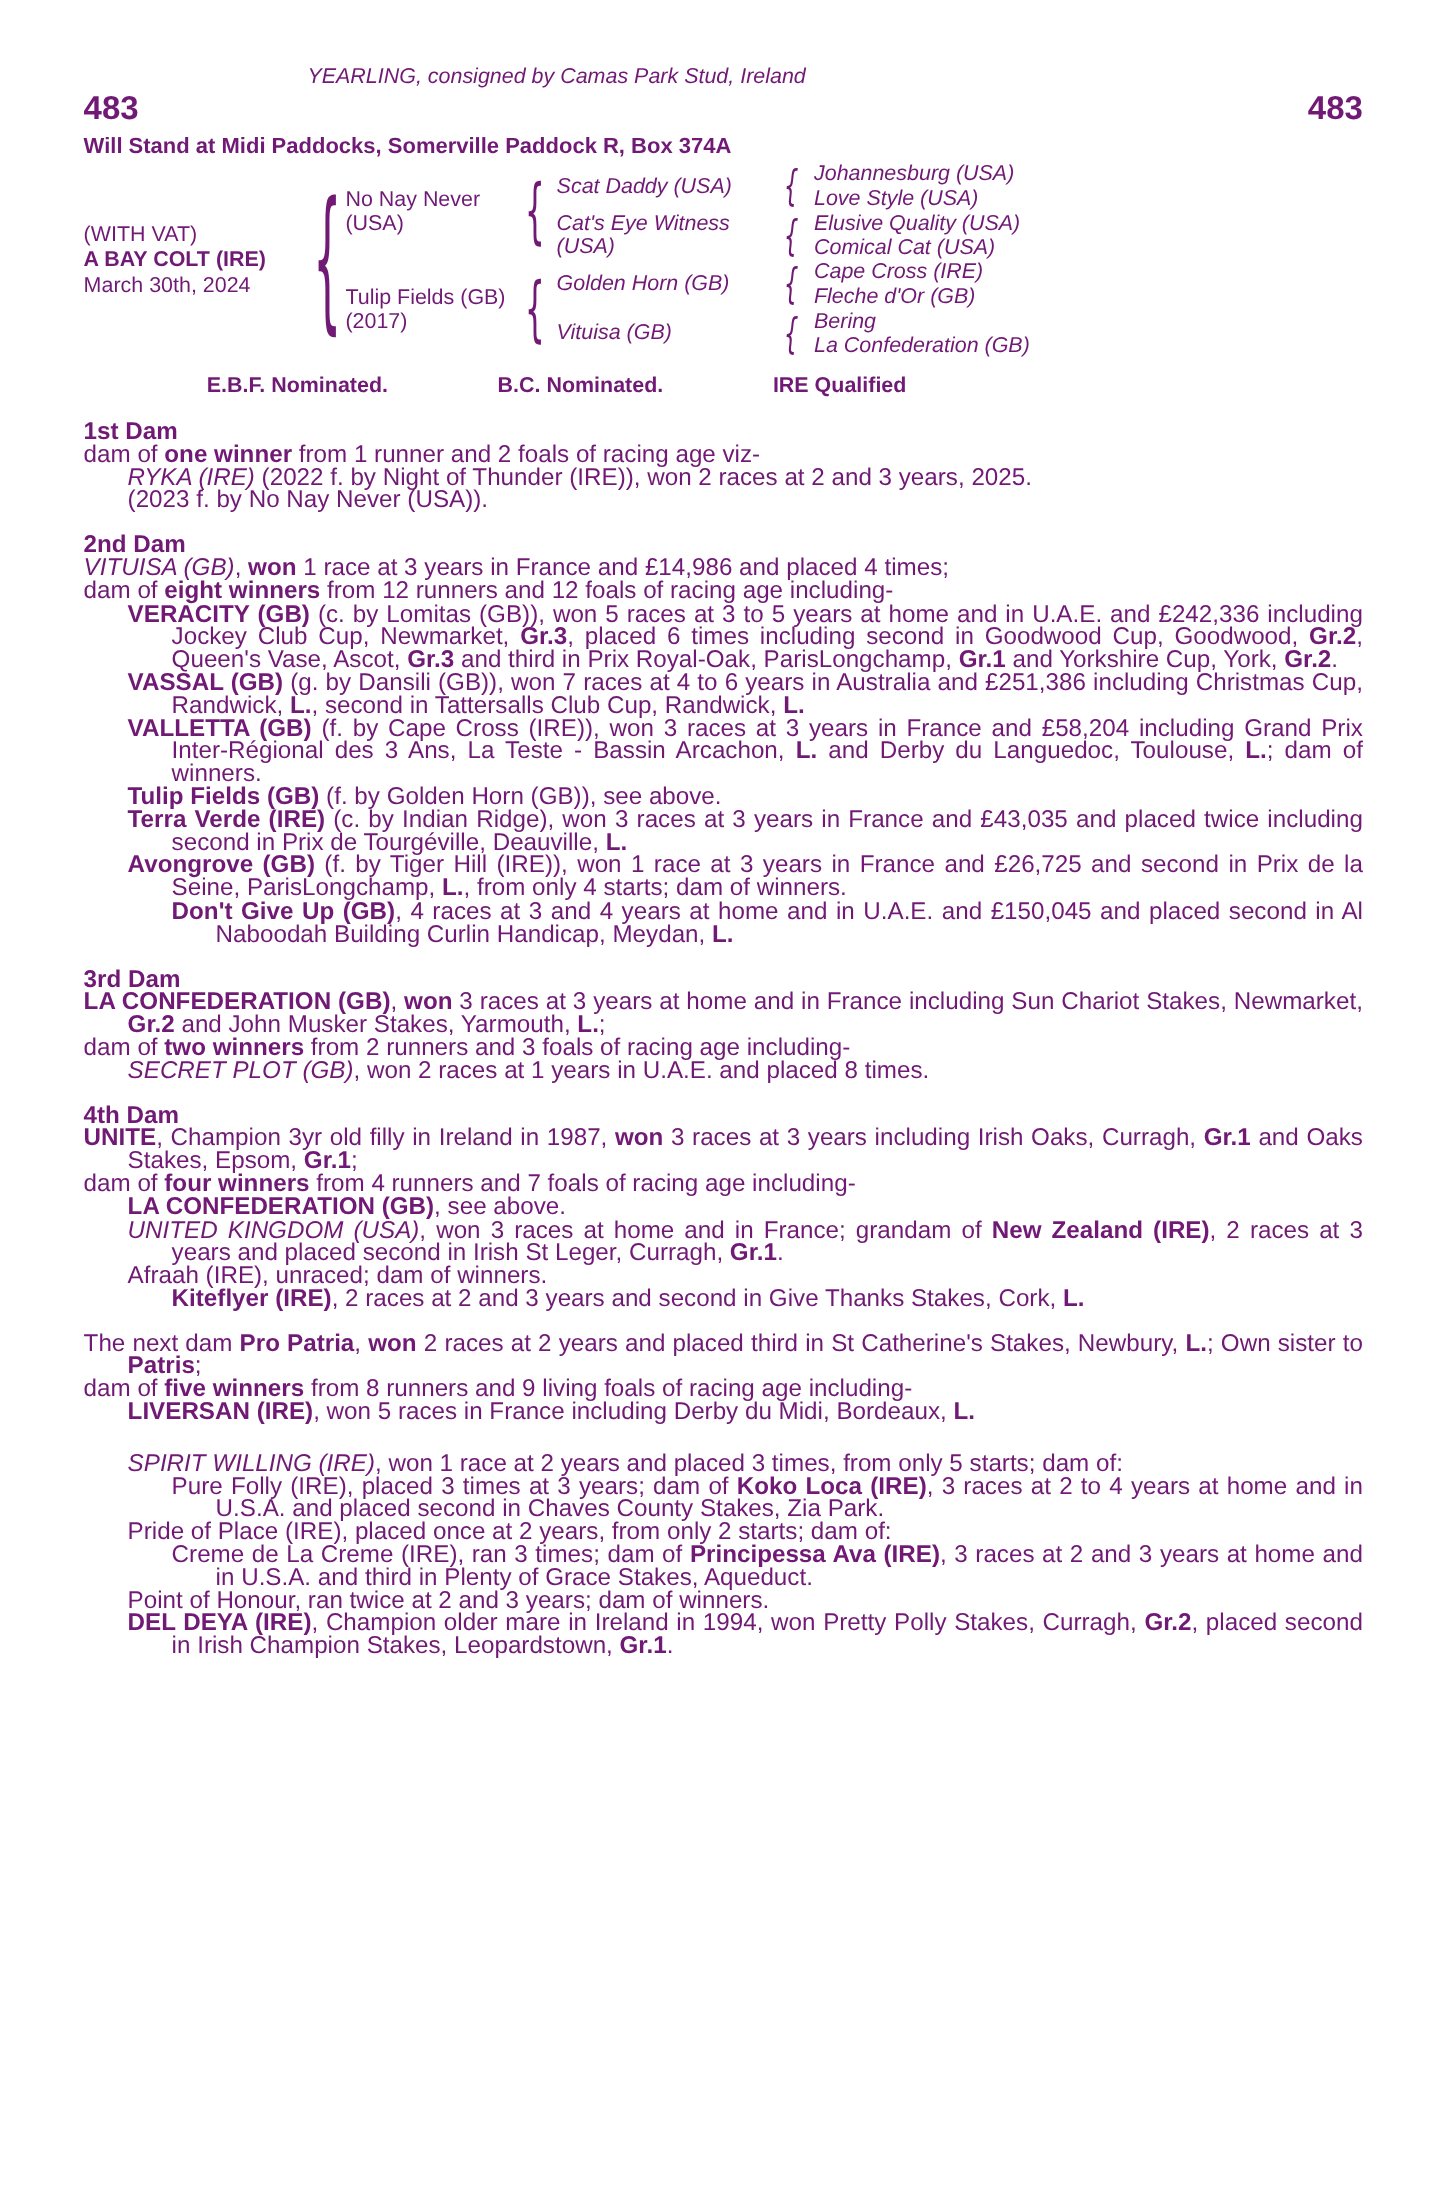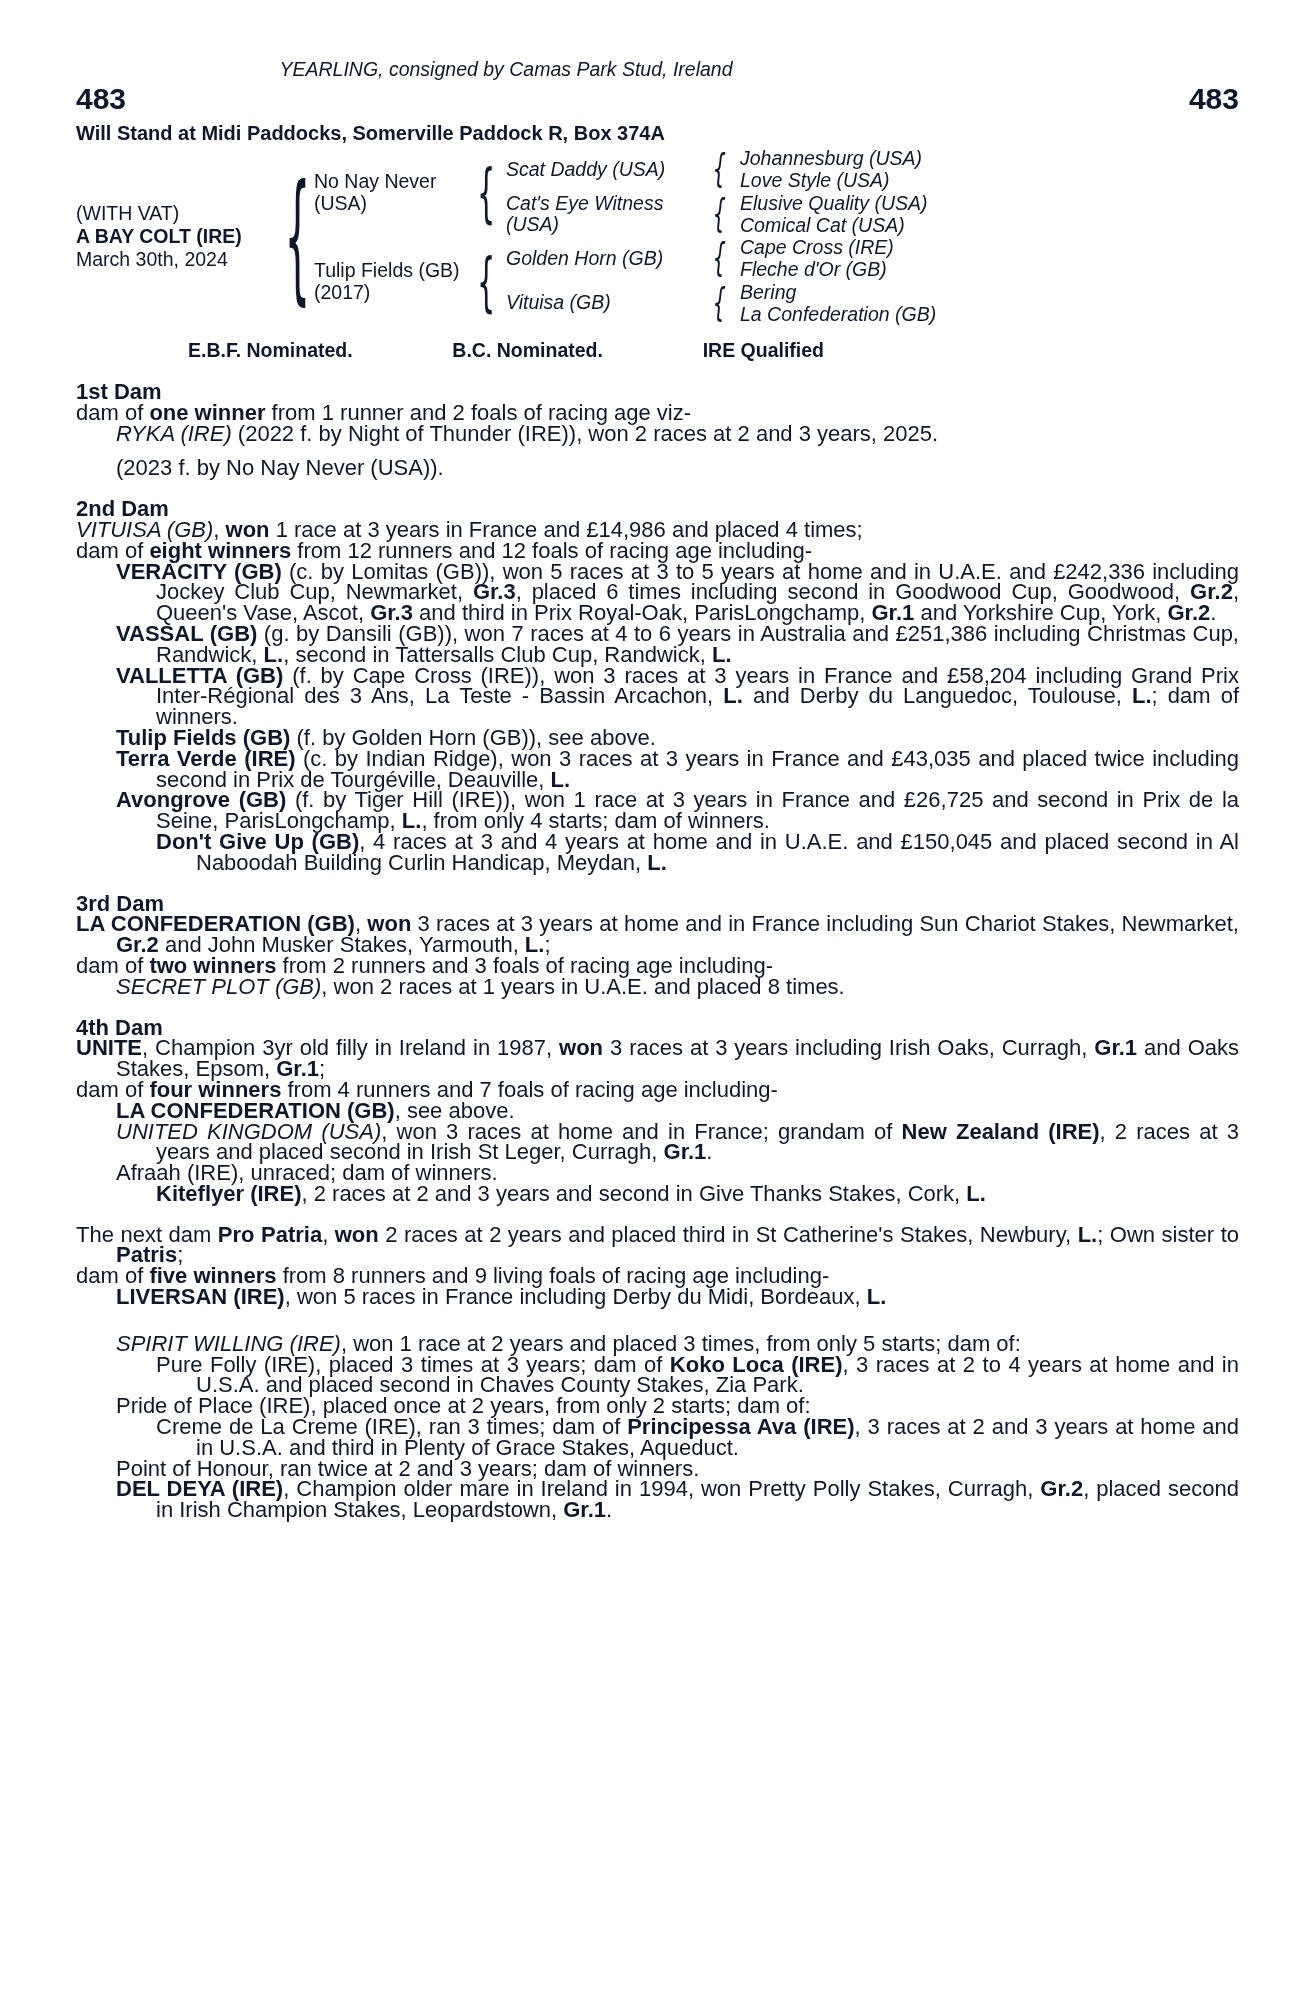--- a/index.html
+++ b/index.html
@@ -1,19 +1,19 @@
 <!DOCTYPE html>
 <html><head>
 <meta charset="utf-8">
 <style>
   html,body{margin:0;padding:0;background:#ffffff;}
   .page{
     width:1315px;height:2000px;box-sizing:border-box;
     padding:58px 76px 0 76px;
-    font-family:"Liberation Sans",sans-serif;color:#0f172a;
+    font-family:"Liberation Sans",sans-serif;color:#701a75;
     position:relative;overflow:hidden;
   }
   .consignor{width:860px;text-align:center;font-style:italic;font-size:19.5px;line-height:23px;}
   .lot-row{display:flex;justify-content:space-between;align-items:flex-start;
     font-weight:700;font-size:30px;line-height:33px;margin-top:1px;}
   .stand{font-weight:700;font-size:20px;margin-top:7px;line-height:23px;}
 
   
   .pedigree{display:flex;align-items:center;height:178px;margin-top:2px;font-size:19.5px;}
   .ped-left{width:206px;line-height:23px;}
@@ -131,21 +131,21 @@
     <span>E.B.F. Nominated.</span>
     <span>B.C. Nominated.</span>
     <span>IRE Qualified</span>
   </div>
 
   <div id="body-root">
       <div class="section">
         <div class="sec-heading">1st Dam</div>
         <p class="para" style="padding-left: 40px; text-indent: -40px;"><span>dam of </span><span class="b">one winner</span><span> from 1 runner and 2 foals of racing age viz-</span></p>
         <p class="para" style="padding-left: 40px; text-indent: 0px;"><span class="it">RYKA (IRE)</span><span> (2022 f. by Night of Thunder (IRE)), won 2 races at 2 and 3 years, 2025.</span></p>
-        <p class="para" style="padding-left: 40px; text-indent: 0px; margin-top: 14px;"><span>(2023 f. by No Nay Never (USA)).</span></p>
+        <p class="para" style="padding-left: 40px; text-indent: 0px;"><span>(2023 f. by No Nay Never (USA)).</span></p>
       </div>
       <div class="section">
         <div class="sec-heading">2nd Dam</div>
         <p class="para" style="padding-left: 40px; text-indent: -40px;"><span class="it">VITUISA (GB)</span><span>, </span><span class="b">won</span><span> 1 race at 3 years in France and £14,986 and placed 4 times;</span></p>
         <p class="para" style="padding-left: 40px; text-indent: -40px;"><span>dam of </span><span class="b">eight winners</span><span> from 12 runners and 12 foals of racing age including-</span></p>
         <p class="para" style="padding-left: 80px; text-indent: -40px;"><span class="b">VERACITY (GB)</span><span> (c. by Lomitas (GB)), won 5 races at 3 to 5 years at home and in U.A.E. and £242,336 including Jockey Club Cup, Newmarket, </span><span class="b">Gr.3</span><span>, placed 6 times including second in Goodwood Cup, Goodwood, </span><span class="b">Gr.2</span><span>, Queen's Vase, Ascot, </span><span class="b">Gr.3</span><span> and third in Prix Royal-Oak, ParisLongchamp, </span><span class="b">Gr.1</span><span> and Yorkshire Cup, York, </span><span class="b">Gr.2</span><span>.</span></p>
         <p class="para" style="padding-left: 80px; text-indent: -40px;"><span class="b">VASSAL (GB)</span><span> (g. by Dansili (GB)), won 7 races at 4 to 6 years in Australia and £251,386 including Christmas Cup, Randwick, </span><span class="b">L.</span><span>, second in Tattersalls Club Cup, Randwick, </span><span class="b">L.</span></p>
         <p class="para" style="padding-left: 80px; text-indent: -40px;"><span class="b">VALLETTA (GB)</span><span> (f. by Cape Cross (IRE)), won 3 races at 3 years in France and £58,204 including Grand Prix Inter-Régional des 3 Ans, La Teste - Bassin Arcachon, </span><span class="b">L.</span><span> and Derby du Languedoc, Toulouse, </span><span class="b">L.</span><span>; dam of winners.</span></p>
         <p class="para" style="padding-left: 80px; text-indent: -40px;"><span class="b">Tulip Fields (GB)</span><span> (f. by Golden Horn (GB)), see above.</span></p>
         <p class="para" style="padding-left: 80px; text-indent: -40px;"><span class="b">Terra Verde (IRE)</span><span> (c. by Indian Ridge), won 3 races at 3 years in France and £43,035 and placed twice including second in Prix de Tourgéville, Deauville, </span><span class="b">L.</span></p>

